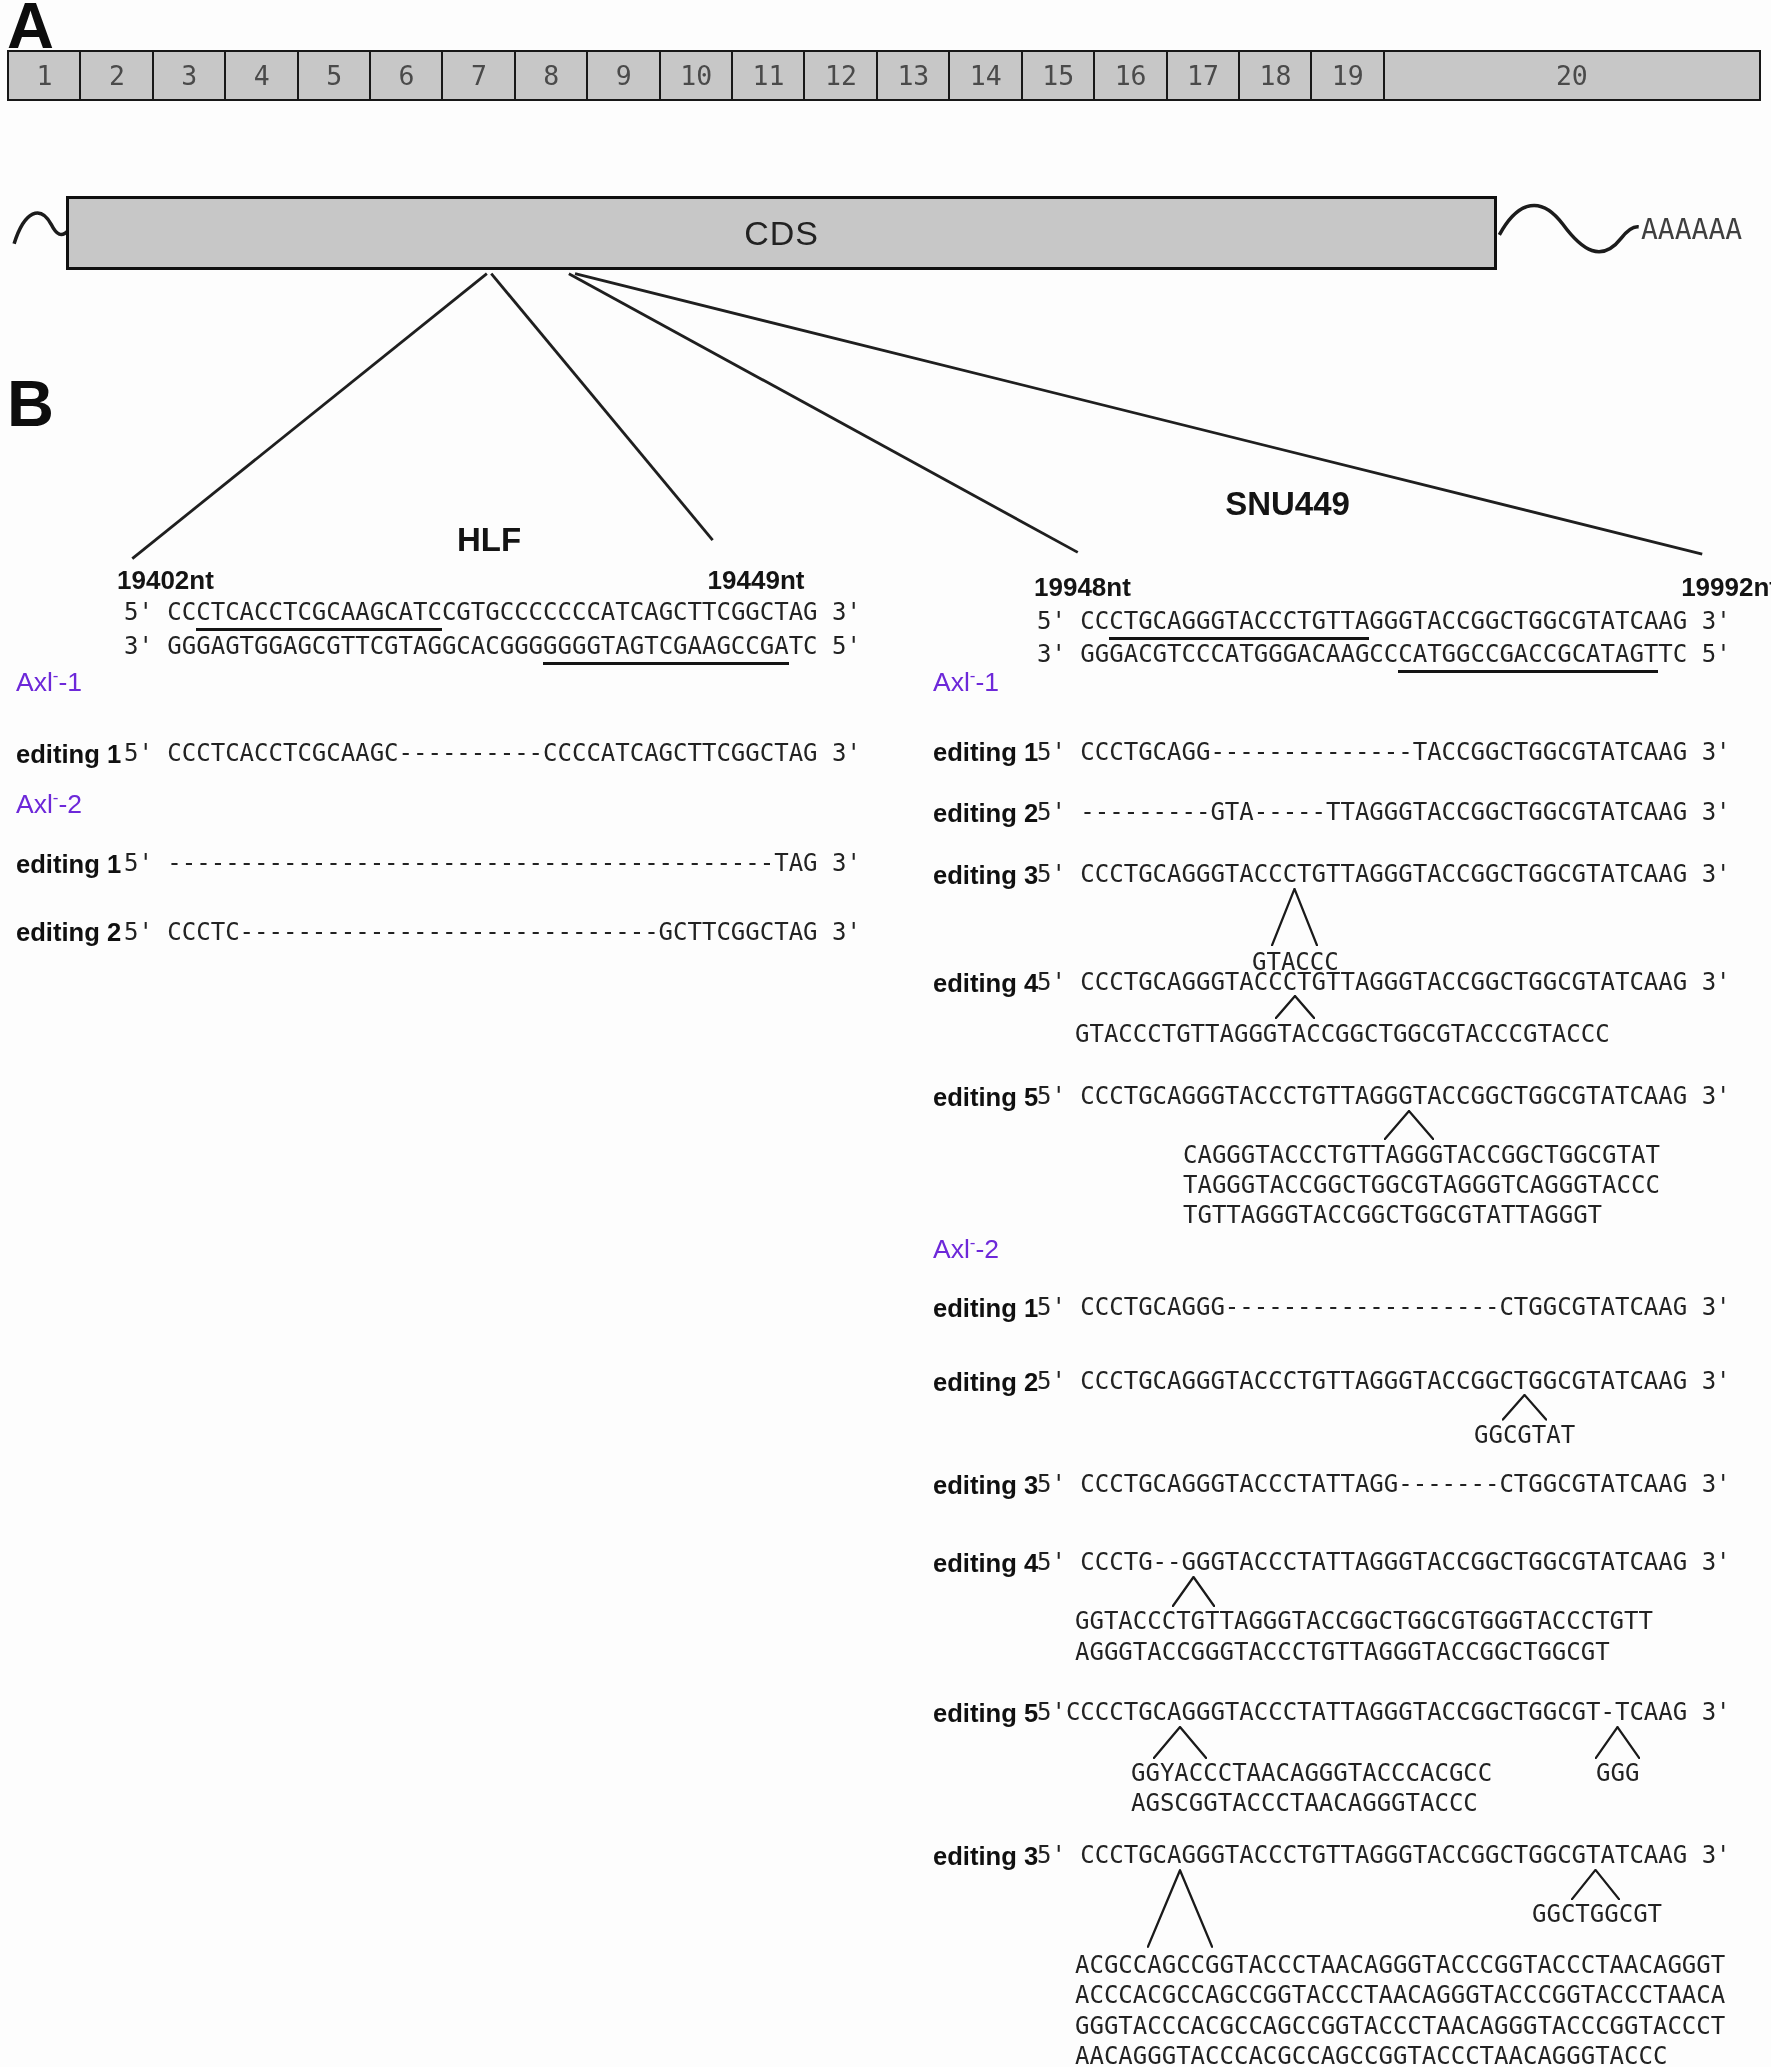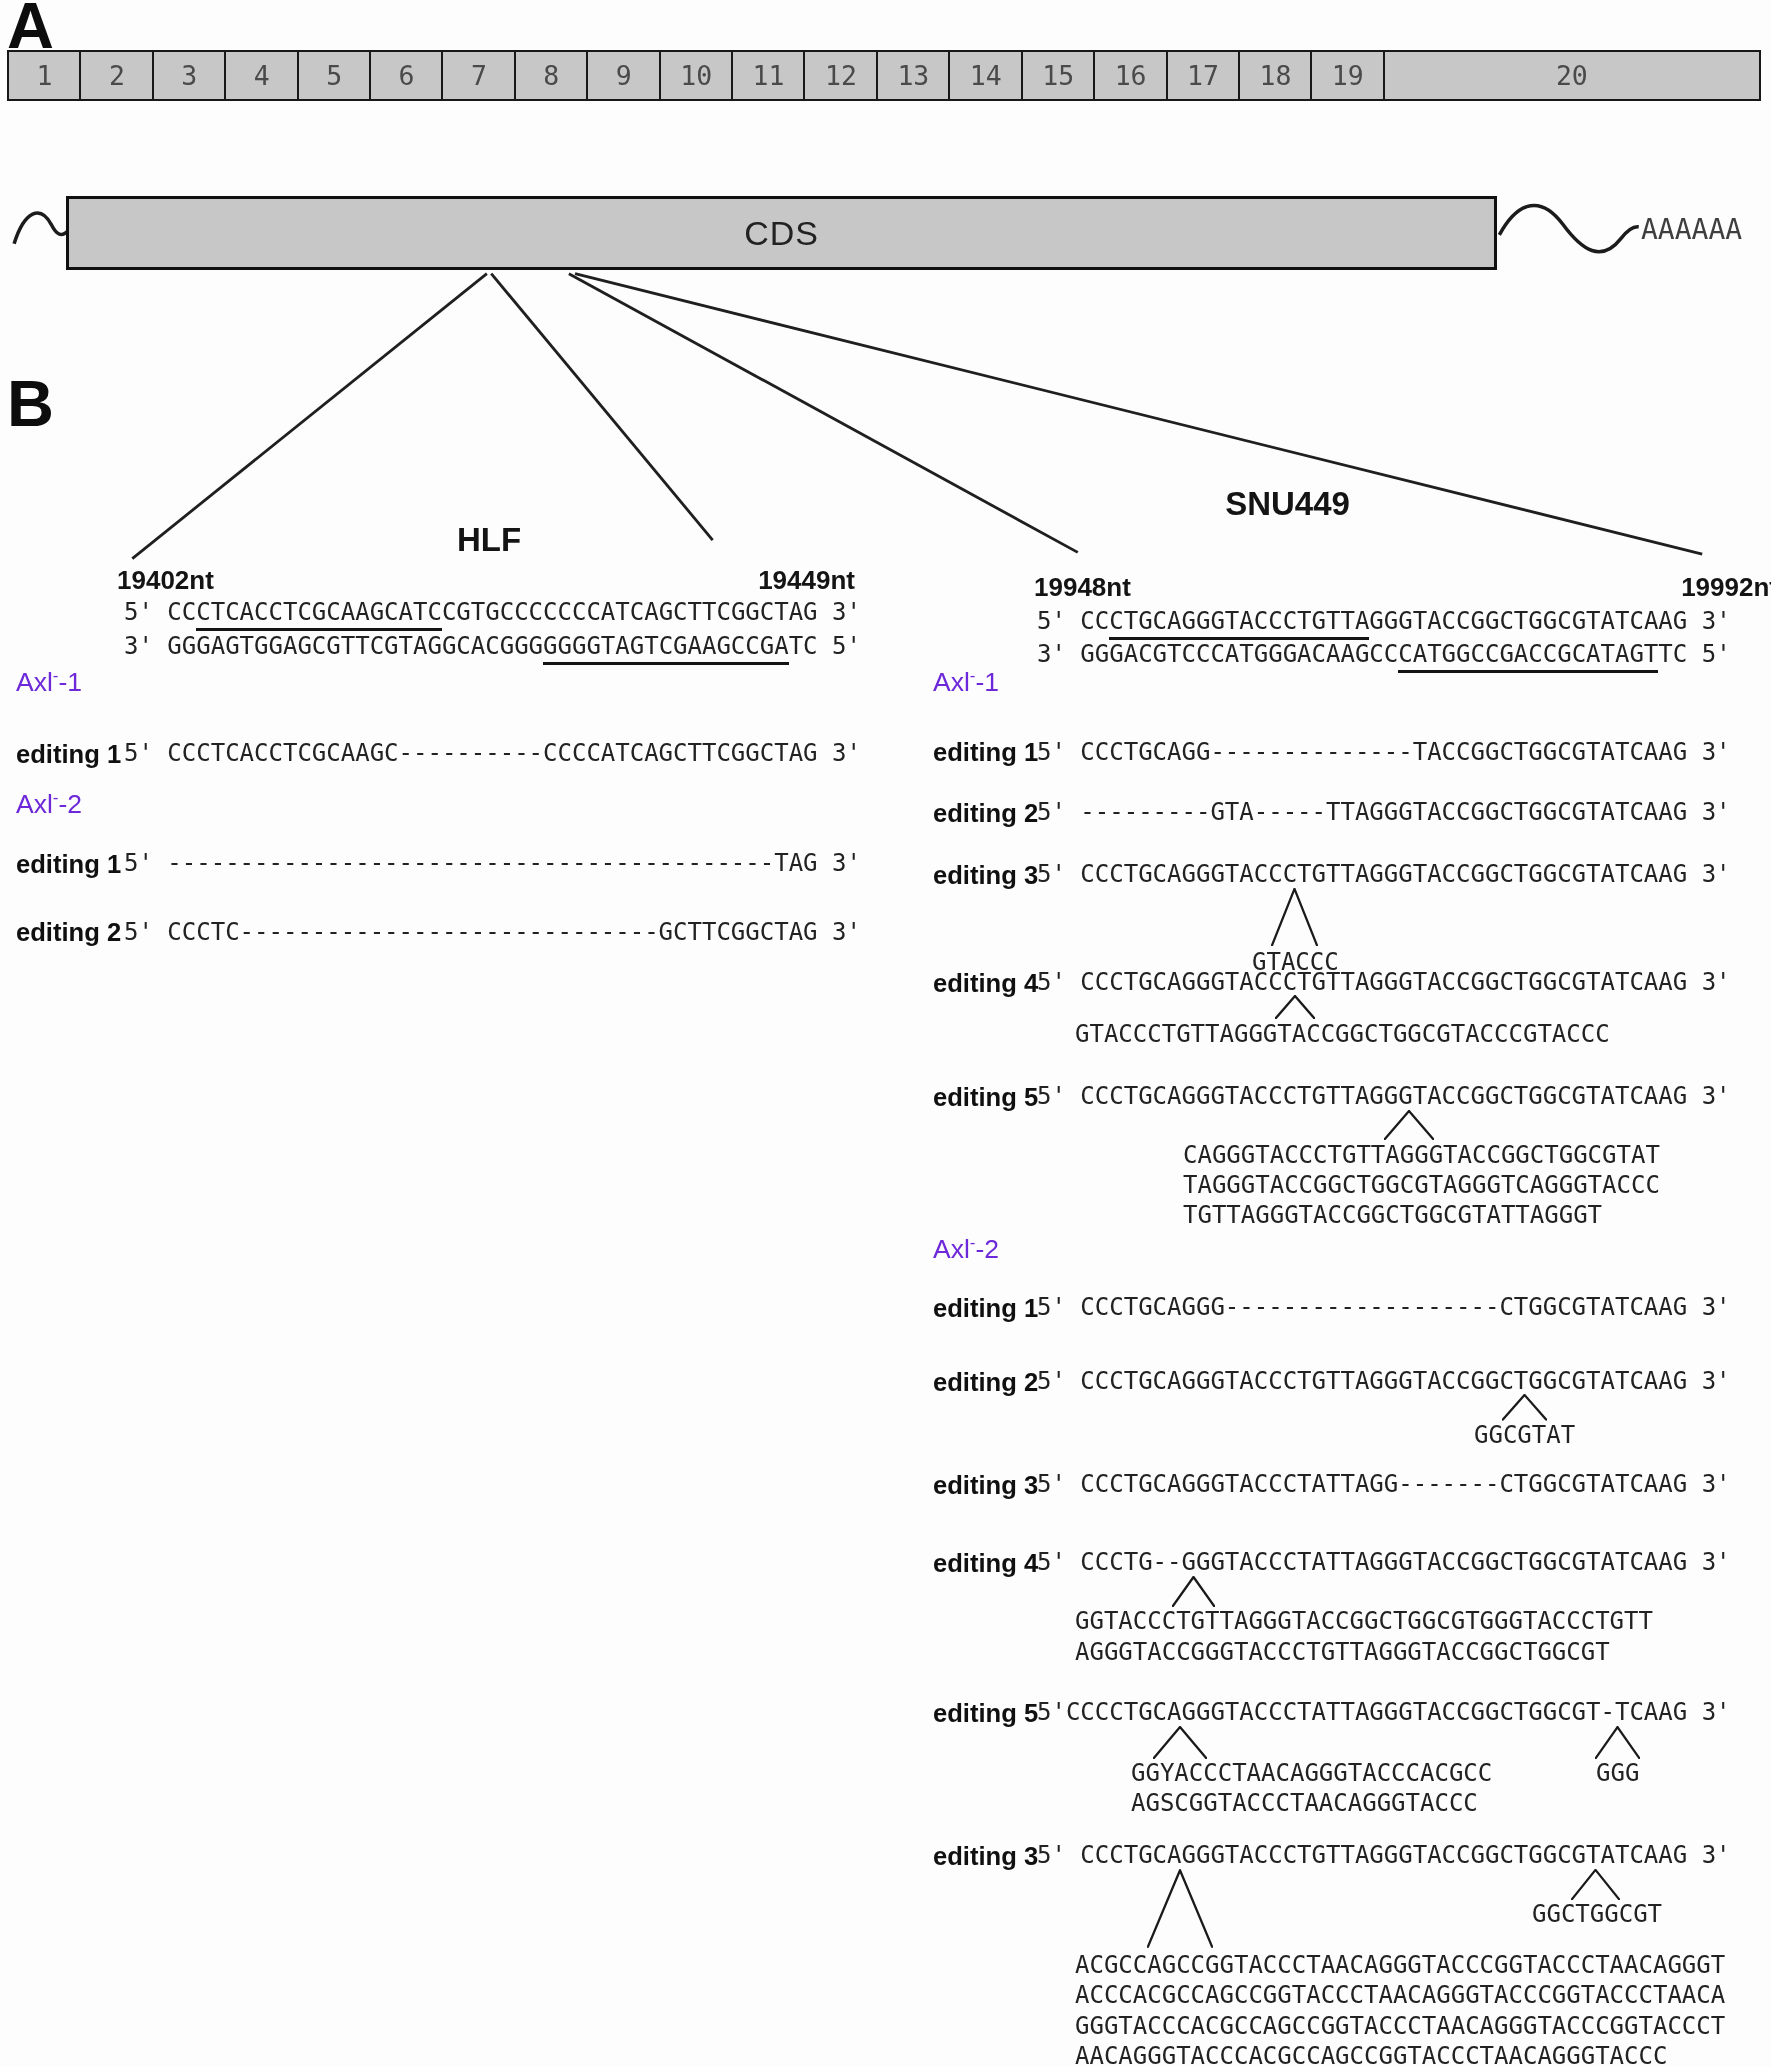--- a/index.html
+++ b/index.html
@@ -111,21 +111,21 @@
 
   <div class="cds-box">
     <span>CDS</span>
   </div>
   <div class="polya">AAAAAA</div>
 
   <div class="plabel" style="left:7px;top:371px">B</div>
 
   <div class="coltitle" style="left:392px;top:521px;width:194px">HLF</div>
   <div class="ntlabel" style="left:117px;top:565px">19402nt</div>
-  <div class="ntlabel" style="left:657px;top:565px;width:198px;text-align:right">19449nt</div>
+  <div class="ntlabel" style="left:657px;top:565px;width:198px;text-align:center">19449nt</div>
 
   <div class="seq" style="left:124px;top:598px"><span>5' CC</span><span class="ul">CTCACCTCGCAAGCATC</span><span>CGTGCCCCCCCATCAGCTTCGGCTAG 3'</span></div>
   <div class="seq" style="left:124px;top:632px"><span>3' GGGAGTGGAGCGTTCGTAGGCACGGG</span><span class="ul">GGGGTAGTCGAAGCCGA</span><span>TC 5'</span></div>
 
   <div class="clone" style="left:16px;top:666px"><span>Axl</span><sup>-</sup><span>-1</span></div>
 
   <div class="elabel" style="left:16px;top:740px">editing 1</div>
   <div class="seq" style="left:124px;top:739px">5' CCCTCACCTCGCAAGC----------CCCCATCAGCTTCGGCTAG 3'</div>
 
   <div class="clone" style="left:16px;top:788px"><span>Axl</span><sup>-</sup><span>-2</span></div>

